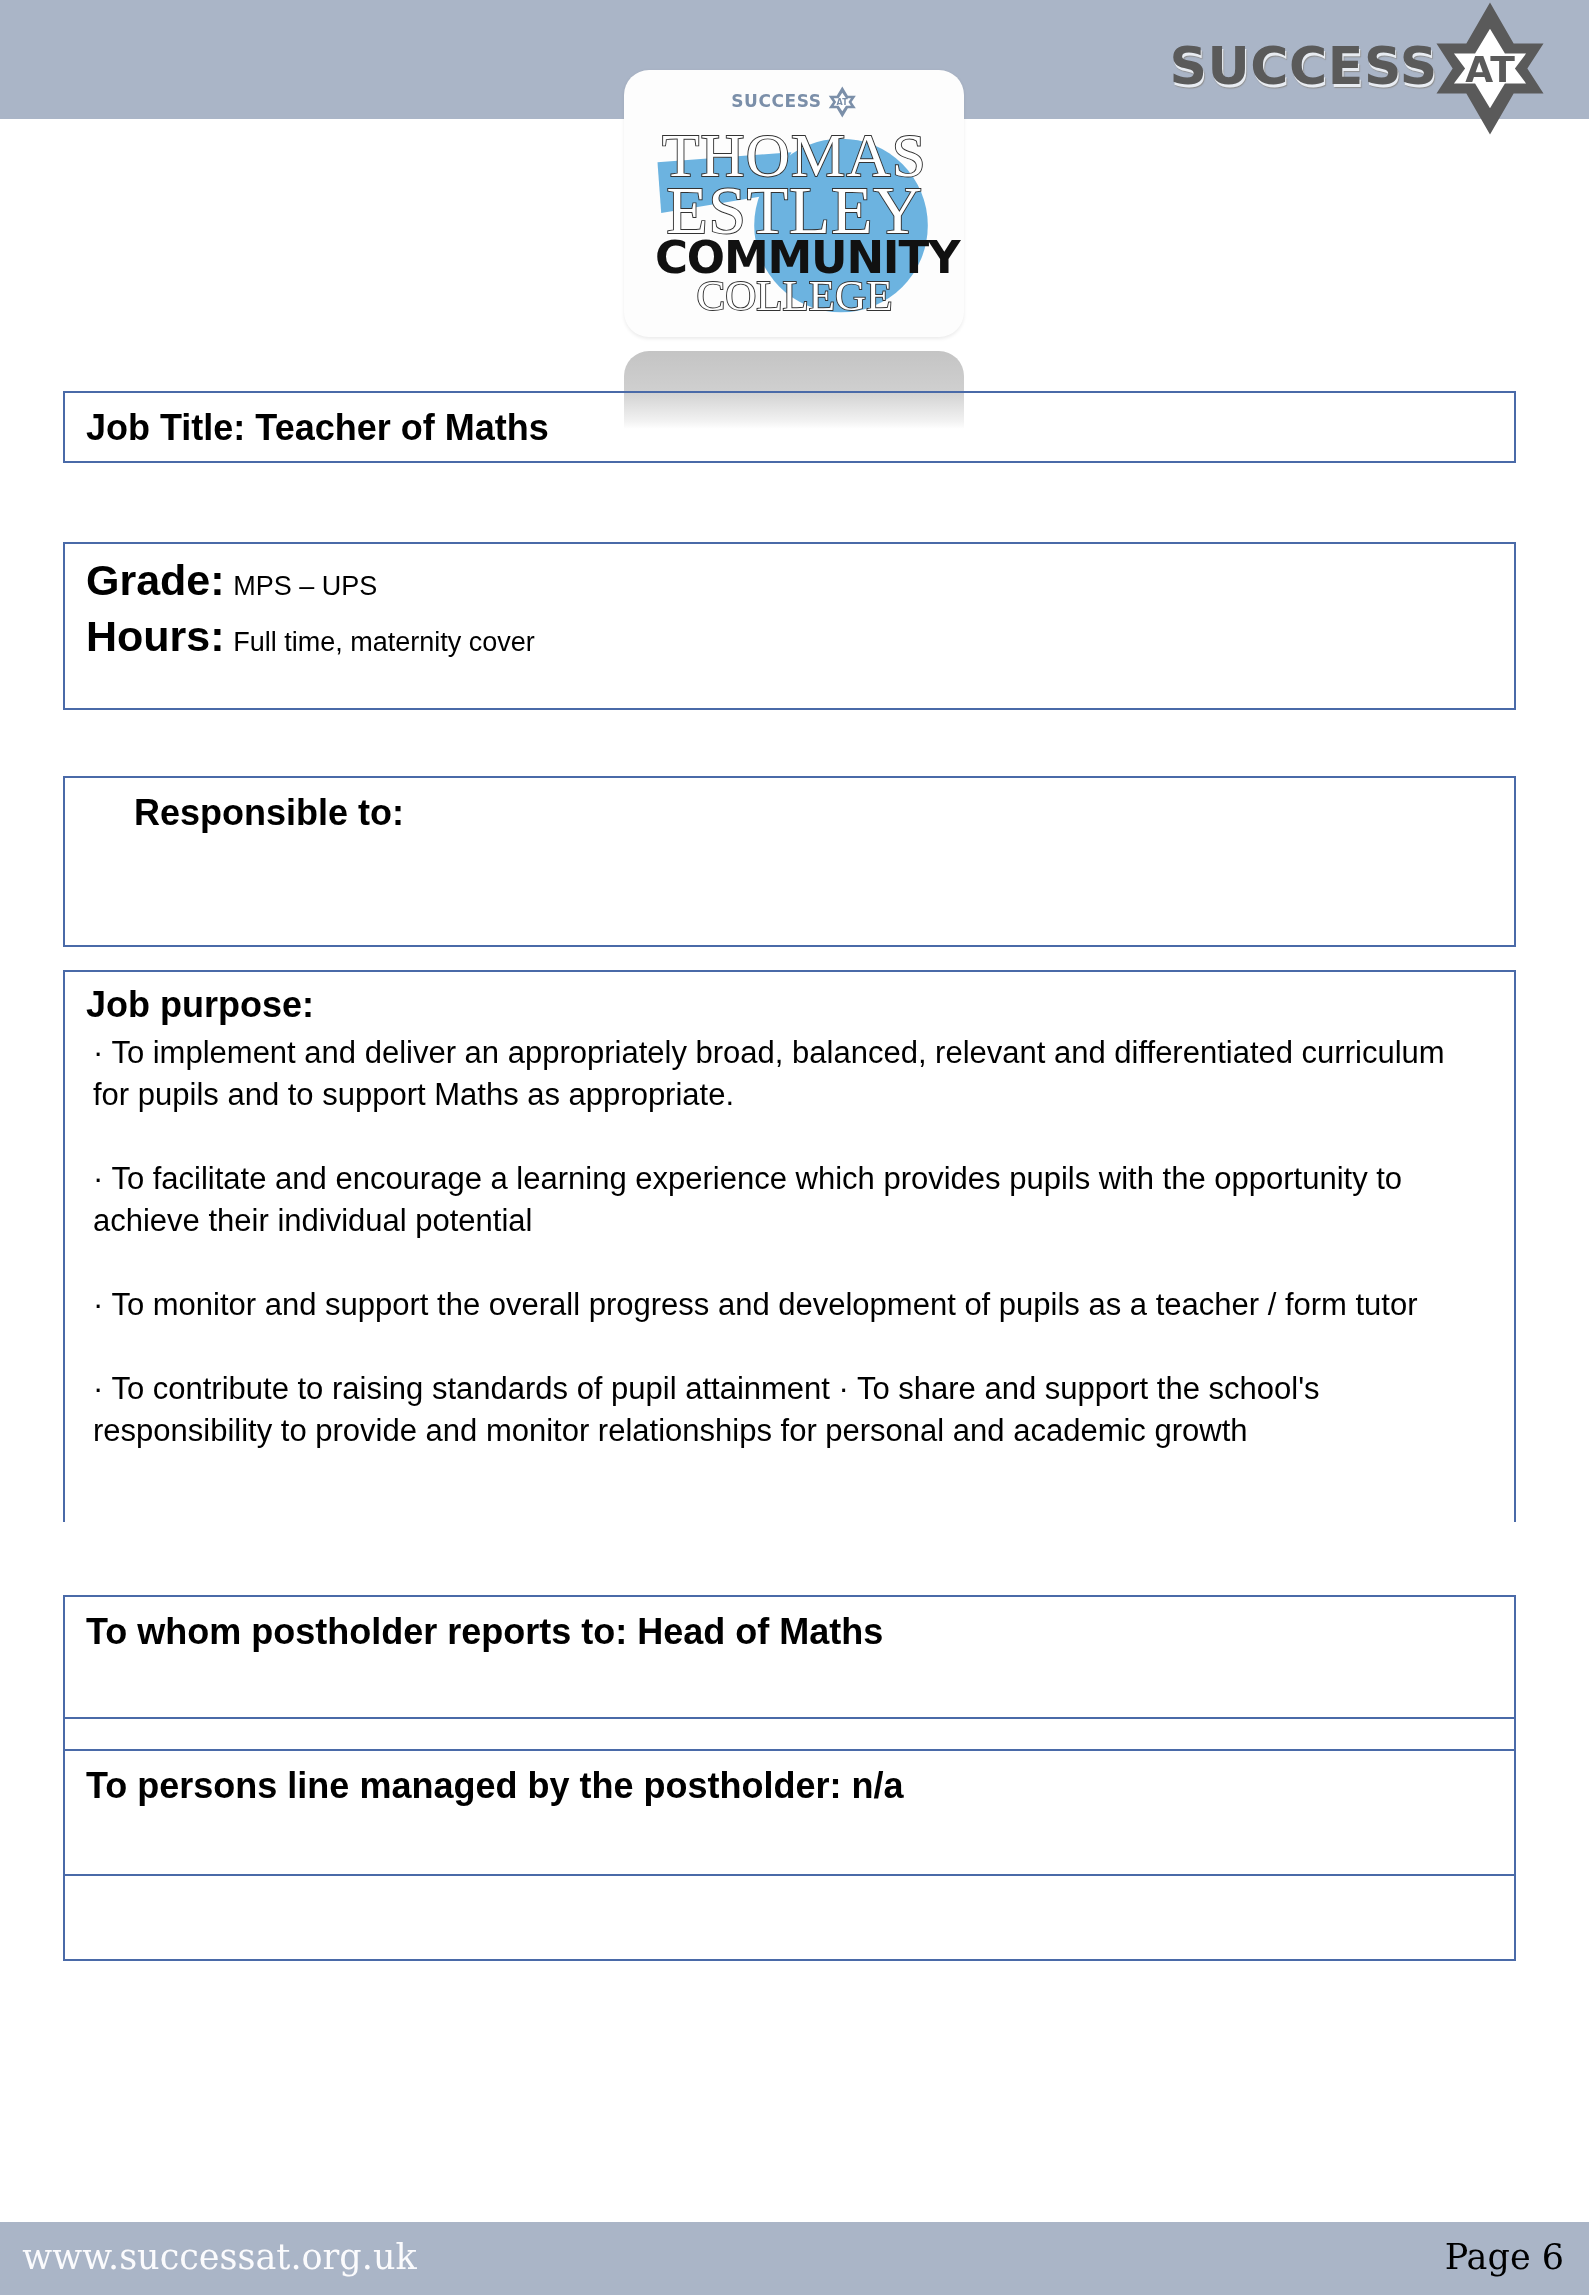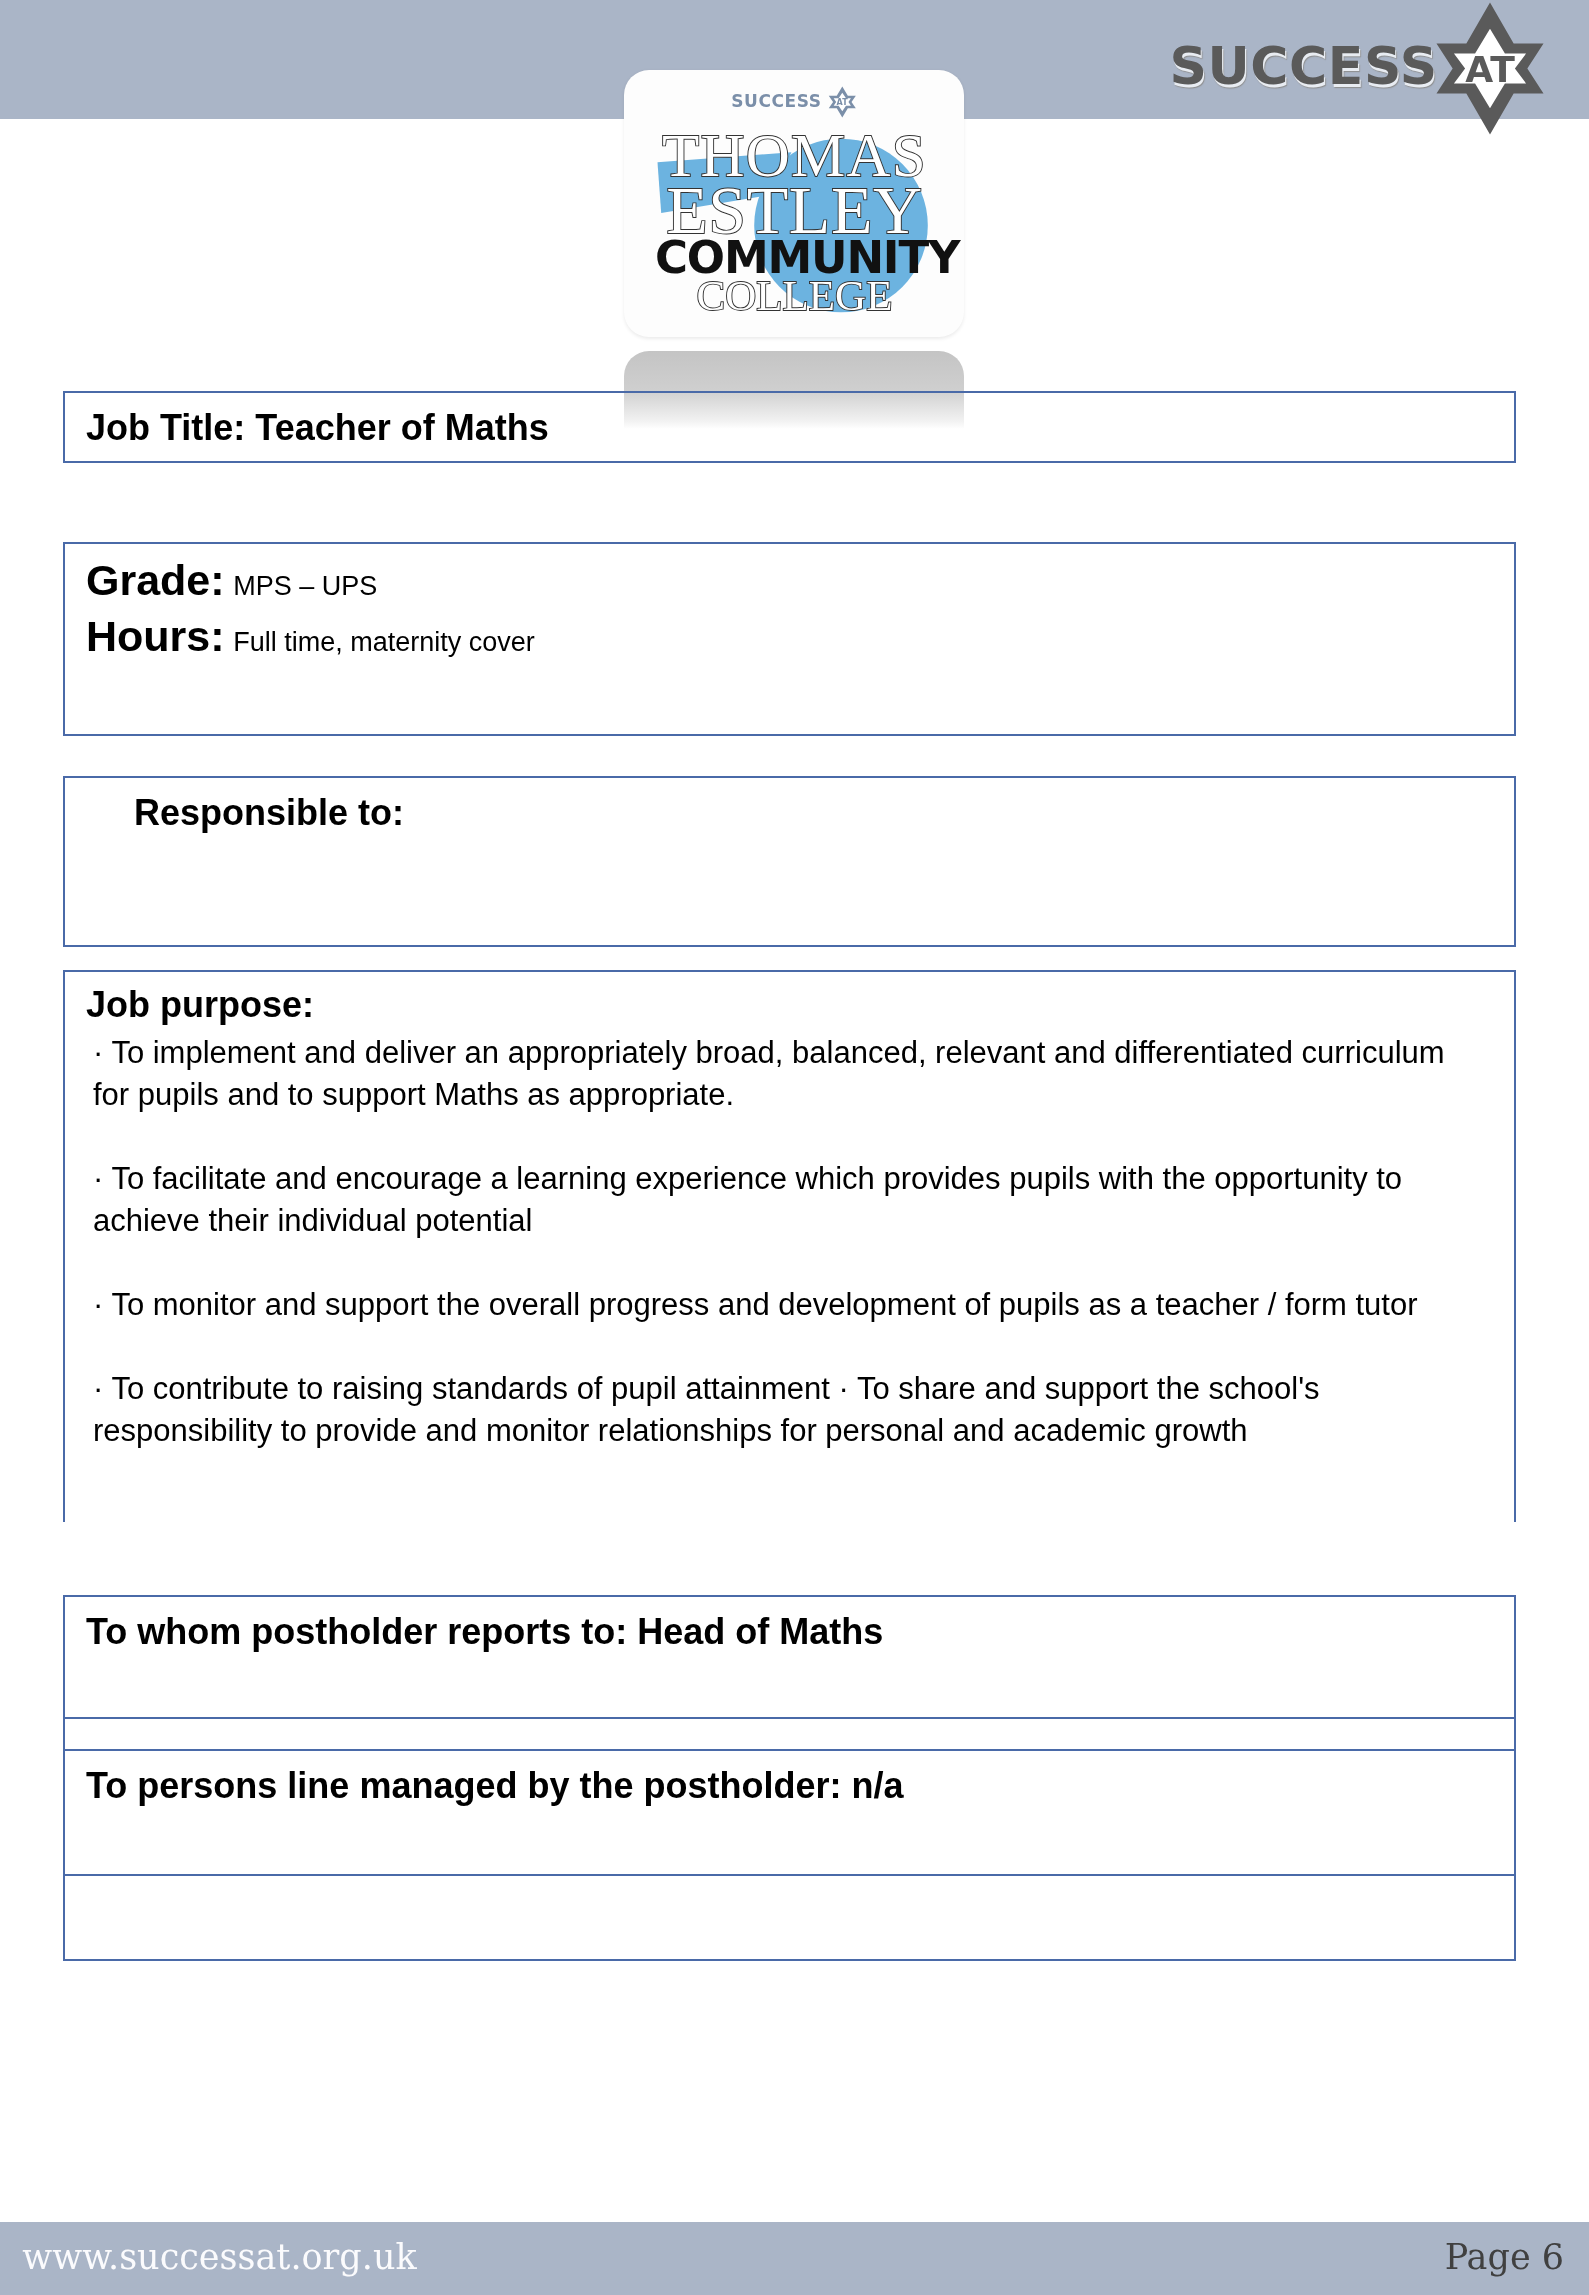--- a/index.html
+++ b/index.html
@@ -37,21 +37,21 @@
   .l2 { top:56px; font-size:68px; letter-spacing:0.6px; }
   .l3 { top:115px; font-size:45px; color:#111; -webkit-text-stroke:0; font-family:"DejaVu Sans",sans-serif; font-weight:bold; letter-spacing:-1.2px; }
   .l4 { top:154px; font-size:43px; }
 
   .box { position:absolute; left:63px; width:1453px; border:2.5px solid #4a6aa8; box-sizing:border-box; background:transparent; }
   .hd { font-weight:bold; font-size:36px; position:absolute; left:21px; }
 
   #box-title { top:391px; height:72px; }
   #box-title .hd { top:13.7px; }
 
-  #box-grade { top:542px; height:194px; }
+  #box-grade { top:542px; height:168px; }
   .kv { position:absolute; left:21px; }
   .kv .k { font-weight:bold; font-size:43px; }
   .kv .v { font-size:27px; margin-left:8.7px; }
   .kv-grade { top:12.4px; }
   .kv-hours { top:68px; }
 
   #box-resp { top:776px; height:171px; }
   #box-resp .h1 { top:13.7px;margin-left:48px; }
   #box-resp .h2 { top:110px; }
 
@@ -62,21 +62,21 @@
 
   #box-reports { top:1595px; height:124px; }
   #box-reports .hd { top:13.7px; }
   #box-gap { top:1716px; height:35px; border-top:none; }
   #box-managed { top:1749px; height:127px; }
   #box-managed .hd { top:13.7px; }
   #box-empty { top:1873px; height:88px; border-top:none; }
 
   .footer-band { position:absolute; left:0; top:2222px; width:1589px; height:80px; background:#aab5c7; }
   .footer-url { position:absolute; left:22.3px; top:15px; font-family:"DejaVu Serif","Liberation Serif",serif; font-size:35px; color:#fbfbfd; }
-  .footer-page { position:absolute; right:25px; top:15px; font-family:"DejaVu Serif","Liberation Serif",serif; font-size:35px; color:#404040; }
+  .footer-page { position:absolute; right:25px; top:15px; font-family:"DejaVu Serif","Liberation Serif",serif; font-size:35px; color:#000000; }
 </style>
 </head>
 <body>
 
 <div class="header-band"></div>
 
 <div class="brand">
   <span class="brand-text">SUCCESS</span>
   <span class="brand-star">
     <svg viewBox="0 0 180 220">

